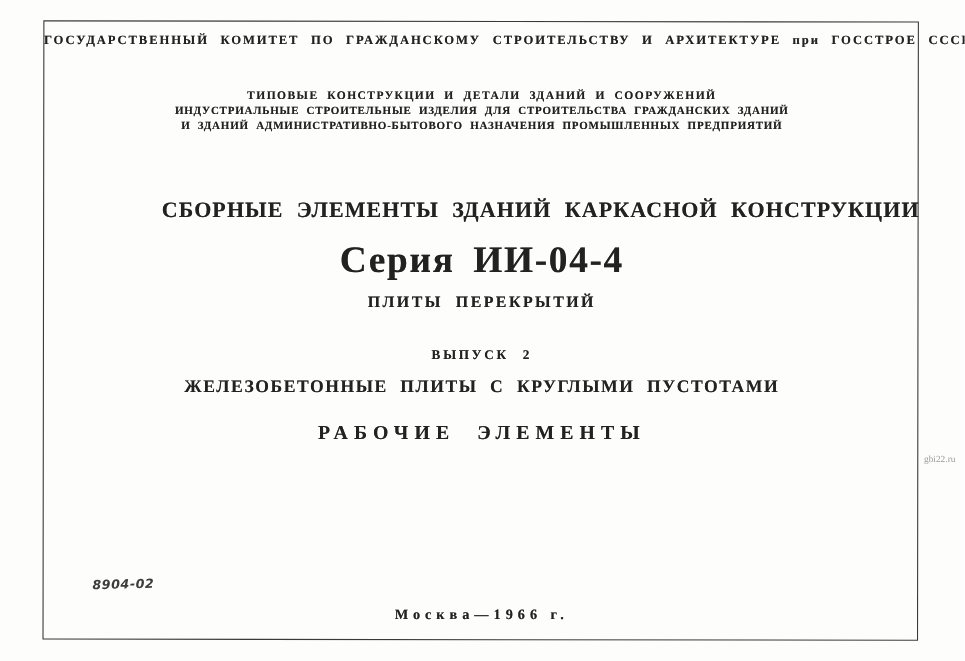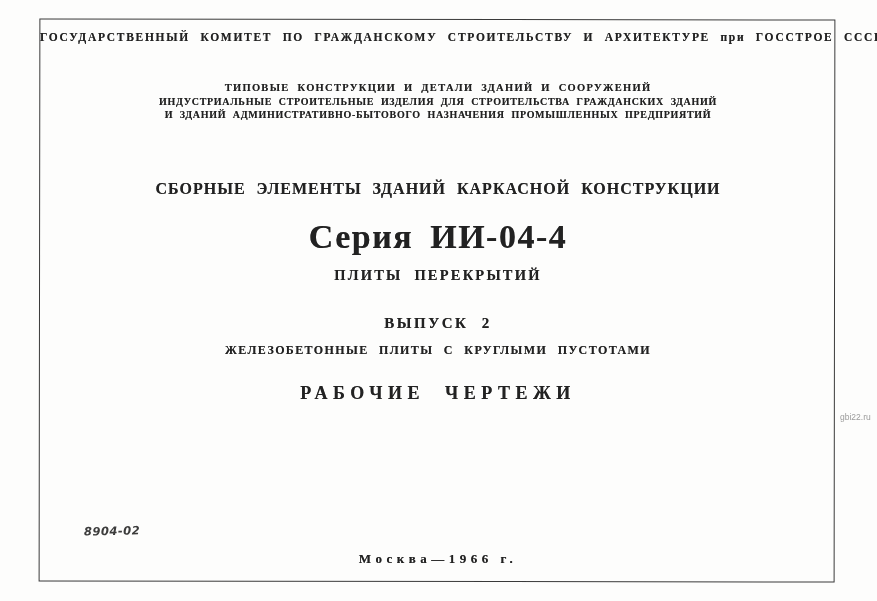--- a/index.html
+++ b/index.html
@@ -35,46 +35,46 @@
     text-align: center;
     font-weight: bold;
     white-space: nowrap;
     text-shadow: 0 0 0.5px rgba(20,20,20,0.55);
   }
   .committee      { top: 31px;  font-size: 11.5px; letter-spacing: 1.7px; word-spacing: 6px; }
   .typ-line       { top: 82px;  font-size: 10.5px; letter-spacing: 1.3px; word-spacing: 4px; }
   .sub1           { top: 96px;  font-size: 10px;   letter-spacing: 0.7px; word-spacing: 3.5px; }
   .sub2           { top: 109px; font-size: 10px;   letter-spacing: 0.7px; word-spacing: 3.5px; }
   .code           { top: 150px; font-size: 18px;   letter-spacing: 0.5px; }
-  .main-title     { top: 180px; font-size: 16px; letter-spacing: 1px;   word-spacing: 6px; }
+  .main-title     { top: 180px; font-size: 20px; letter-spacing: 1px;   word-spacing: 6px; text-align: right; }
   .series         { top: 218px; font-size: 34px;   letter-spacing: 1.5px; word-spacing: 7px; }
   .series-subject { top: 267px; font-size: 14.5px; letter-spacing: 2.2px; word-spacing: 6px; font-family: Liberation Serif, serif; }
-  .issue          { top: 315px; font-size: 15px;   letter-spacing: 2.5px; word-spacing: 7px; }
-  .issue-subject  { top: 343px; font-size: 12px; letter-spacing: 1.4px; word-spacing: 6px; }
+  .issue          { top: 315px; font-size: 12px;   letter-spacing: 2.5px; word-spacing: 7px; }
+  .issue-subject  { top: 343px; font-size: 16px; letter-spacing: 1.4px; word-spacing: 6px; }
   .doc-type       { top: 383px; font-size: 18px;   letter-spacing: 5.5px; word-spacing: 10px; }
   .publisher      { top: 527px; font-size: 10px;   letter-spacing: 1.1px; word-spacing: 4px; }
   .place-year     { top: 551px; font-size: 13px;   letter-spacing: 4.5px; }
   .inventory {
     position: absolute;
     left: 84px;
     top: 524px;
     font-family: "DejaVu Sans", sans-serif;
     font-size: 11.5px;
     font-style: italic;
     font-weight: bold;
     color: #3c3c3c;
     letter-spacing: 0.5px;
     transform: rotate(-1.2deg);
     white-space: nowrap;
   }
   .watermark {
     position: absolute;
     left: 840px;
     top: 412px;
-    font-family: Liberation Sans, sans-serif;
+    font-family: Liberation Serif, serif;
     font-size: 8.5px;
     font-weight: normal;
     color: #9b9b9b;
     white-space: nowrap;
   }
 </style>
 </head>
 <body>
 
 <div class="page">
@@ -93,21 +93,21 @@
   <div class="line main-title">СБОРНЫЕ ЭЛЕМЕНТЫ ЗДАНИЙ КАРКАСНОЙ КОНСТРУКЦИИ</div>
 
   <div class="line series">Серия ИИ-04-4</div>
 
   <div class="line series-subject">ПЛИТЫ ПЕРЕКРЫТИЙ</div>
 
   <div class="line issue">ВЫПУСК 2</div>
 
   <div class="line issue-subject">ЖЕЛЕЗОБЕТОННЫЕ ПЛИТЫ С КРУГЛЫМИ ПУСТОТАМИ</div>
 
-  <div class="line doc-type">РАБОЧИЕ ЧЕРТЕЖИ</div>
+  <div class="line doc-type">РАБОЧИЕ ЭЛЕМЕНТЫ</div>
 
   <div class="inventory">8904-02</div>
 
 
   <div class="line place-year">Москва—1966 г.</div>
 
   <div class="watermark">gbi22.ru</div>
 
 </div>
 

